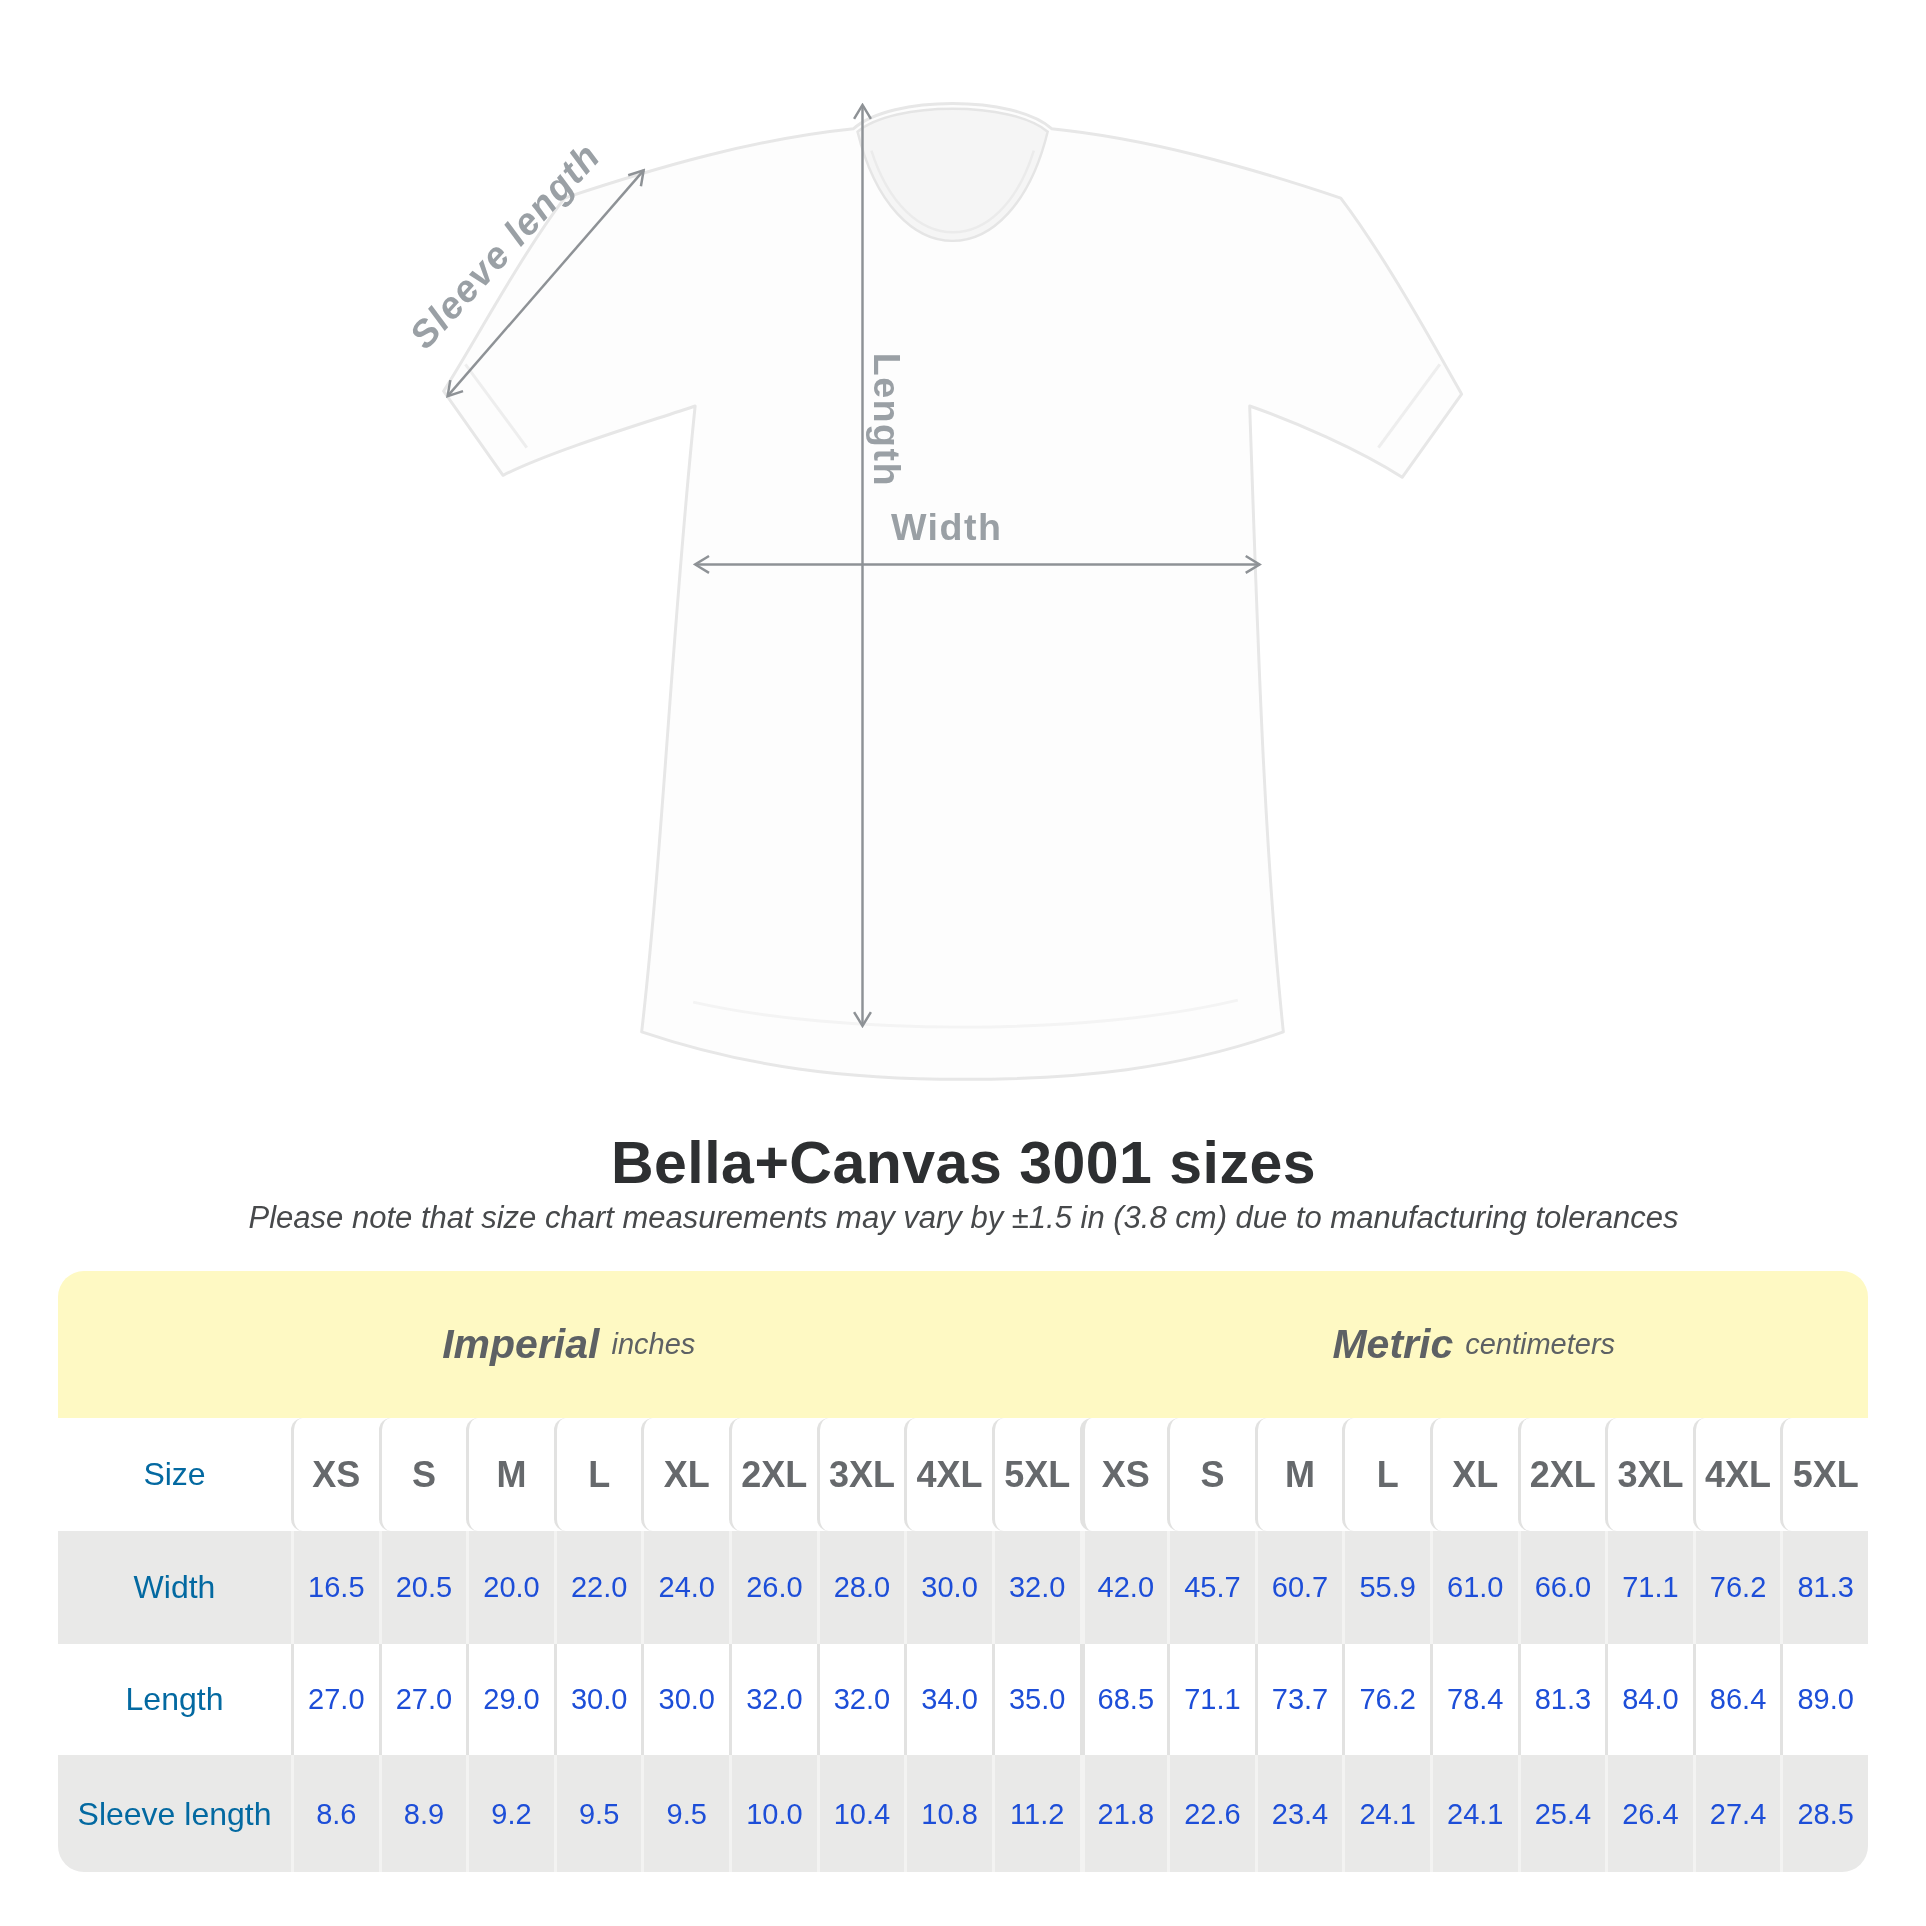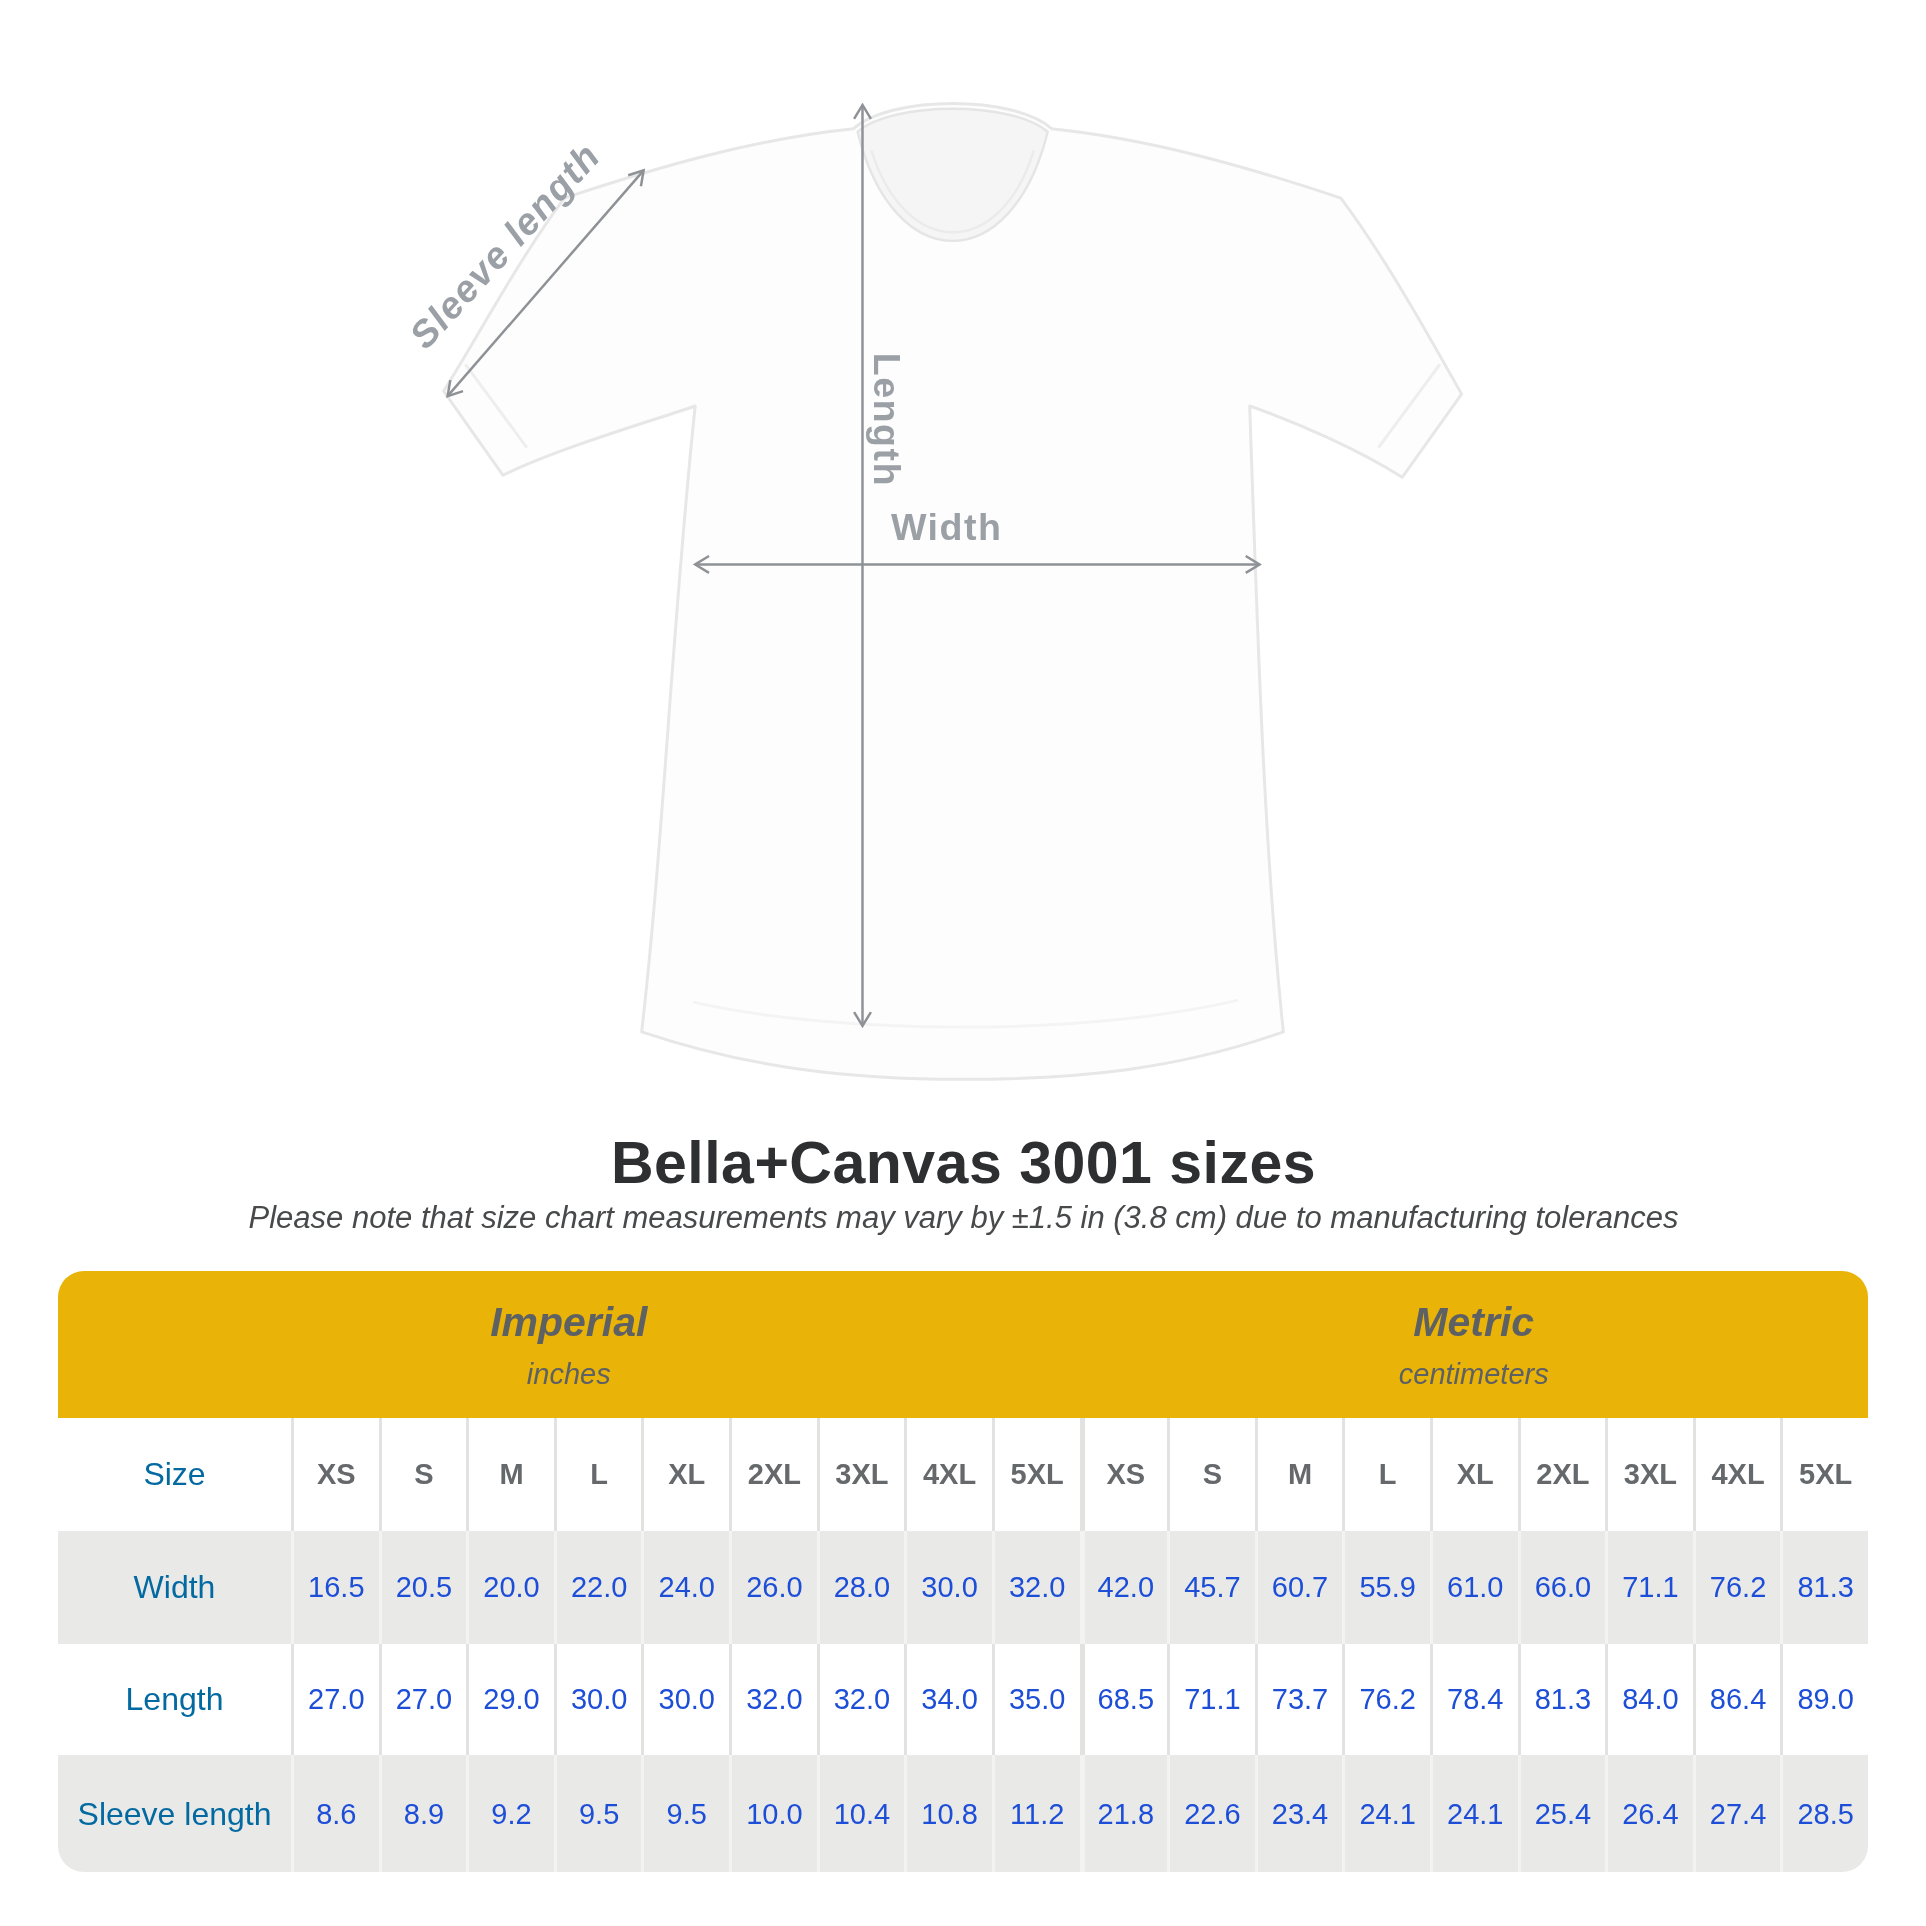--- a/index.html
+++ b/index.html
@@ -25,35 +25,35 @@
   }
   
   .tbl{
     position:absolute;left:58px;top:1271px;width:1810px;height:601px;
     border-radius:26px;overflow:hidden;background:#ffffff;
     display:grid;
     grid-template-columns:233px repeat(18,1fr);
     grid-template-rows:147px 113px 113px 111px 118px;
   }
   .sec{
-    background:#eab308;display:flex;flex-direction:column;
+    background:#fef9c3;display:flex;flex-direction:row;
     align-items:center;justify-content:center;gap:12px;
   }
   .sec1{grid-column:span 10;}
   .sec2{grid-column:span 9;}
   .unit-name{font-size:41px;font-weight:700;font-style:italic;color:#5d6164;}
   .unit-sub{font-size:29px;font-style:italic;color:#5d6164;}
   .c{display:flex;align-items:center;justify-content:center;}
   .w{background:#ffffff;}
   .g{background:#e9e9e8;}
   .d{border-left:3px solid #e2e2e1;}
   .g.d{border-left-color:#f3f3f2;}
   .m{border-left-width:5px;}
   .lab{font-size:32px;font-weight:400;color:#0369a1;}
-  .sz{font-size:29px;font-weight:700;color:#66696c;}
+  .sz{font-size:36px;font-weight:700;color:#66696c;border-radius:12px;}
   .val{font-size:29px;font-weight:400;color:#1d4ed8;}
 </style>
 </head>
 <body>
 
 <div class="page">
 
   <svg class="diagram-svg" viewBox="0 0 1946 1946" aria-hidden="true">
     <defs>
       <marker id="ah" markerUnits="userSpaceOnUse" markerWidth="20" markerHeight="24" viewBox="-18 -12 20 24" refX="0" refY="0" orient="auto-start-reverse">

